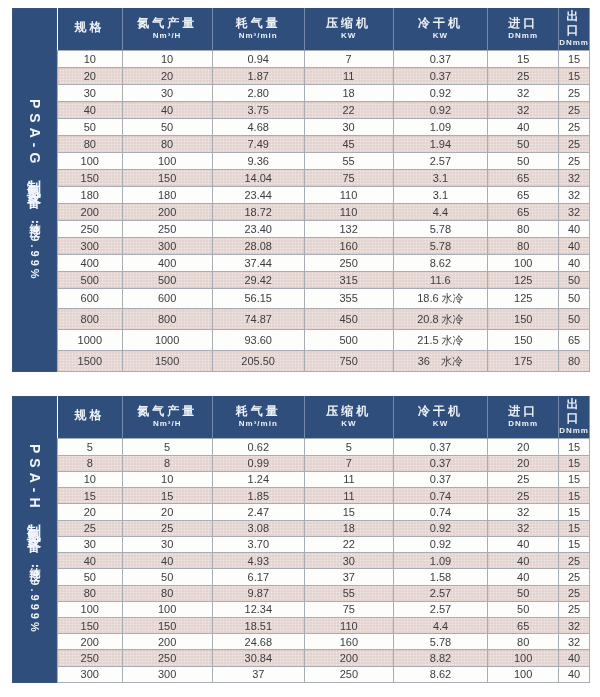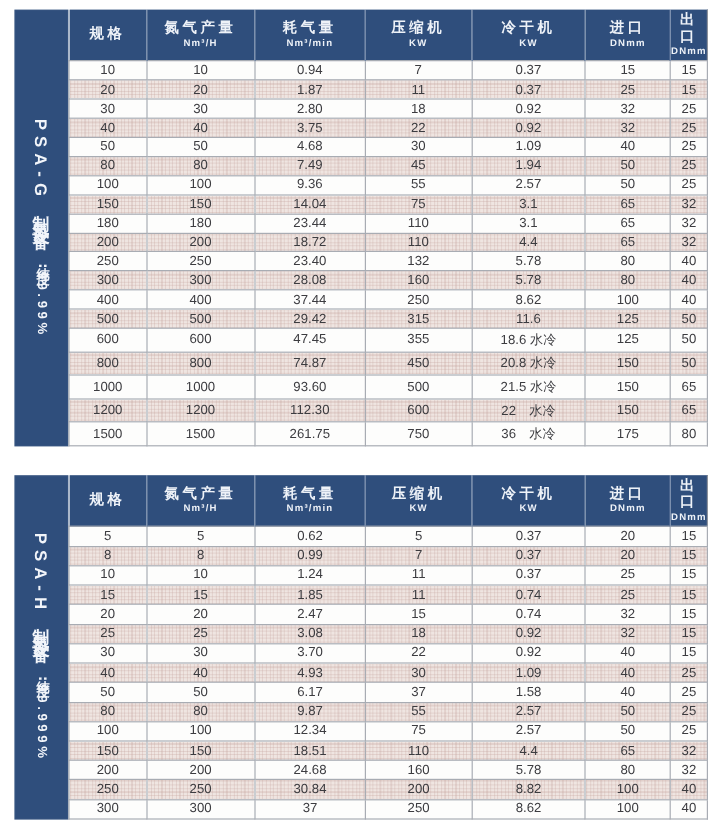--- a/index.html
+++ b/index.html
@@ -52,21 +52,21 @@
   }
   thead tr { height: 28px; }
   thead th {
     background: #2f4e7c;
     color: #eef2f8;
     vertical-align: middle;
     padding: 2px 0 3px;
     border-left: 1px solid rgba(205,213,226,0.45);
     font-weight: bold;
   }
-  thead th:first-child { border-left: none; }
+  thead th:first-child { border-left: none; font-family: Liberation Mono, monospace; }
   .h-main { font-size: 12px; letter-spacing: 3px; line-height: 1.15; }
   .h-sub  { font-size: 8px;  letter-spacing: 1px; line-height: 1.1; margin-top: 1px; }
 
   tbody td {
     text-align: center;
     font-size: 11px;
     color: #3c3c40;
     background: #fdfdfc;
     border: 1px solid #a8acb3;
     padding: 0;
@@ -254,21 +254,21 @@
           <td>500</td>
           <td>29.42</td>
           <td>315</td>
           <td>11.6</td>
           <td>125</td>
           <td>50</td>
         </tr>
         <tr>
           <td>600</td>
           <td>600</td>
-          <td>47.45</td>
+          <td>56.15</td>
           <td>355</td>
           <td>18.6 水冷</td>
           <td>125</td>
           <td>50</td>
         </tr>
         <tr>
           <td>800</td>
           <td>800</td>
           <td>74.87</td>
           <td>450</td>
@@ -279,32 +279,23 @@
         <tr>
           <td>1000</td>
           <td>1000</td>
           <td>93.60</td>
           <td>500</td>
           <td>21.5 水冷</td>
           <td>150</td>
           <td>65</td>
         </tr>
         <tr>
-          <td>1200</td>
-          <td>1200</td>
-          <td>112.30</td>
-          <td>600</td>
-          <td>22　水冷</td>
-          <td>150</td>
-          <td>65</td>
-        </tr>
-        <tr>
           <td>1500</td>
           <td>1500</td>
-          <td>261.75</td>
+          <td>205.50</td>
           <td>750</td>
           <td>36　水冷</td>
           <td>175</td>
           <td>80</td>
         </tr>
       </tbody>
   </table>
 </section>
 
 <section class="tbl-section section-2">

